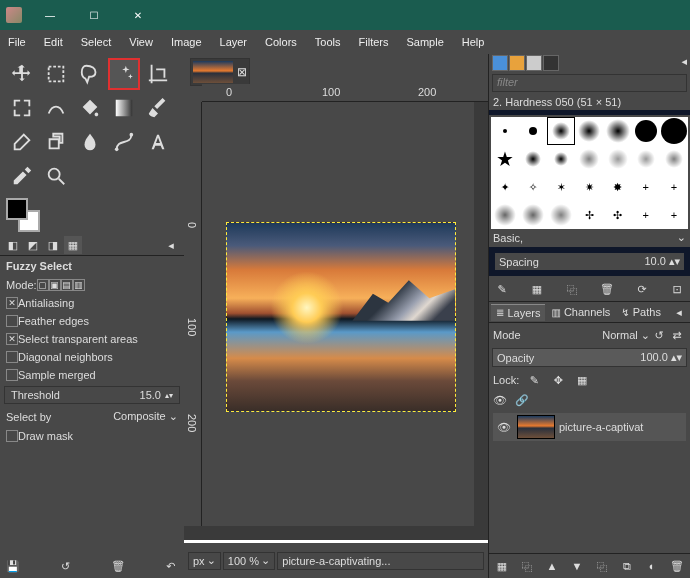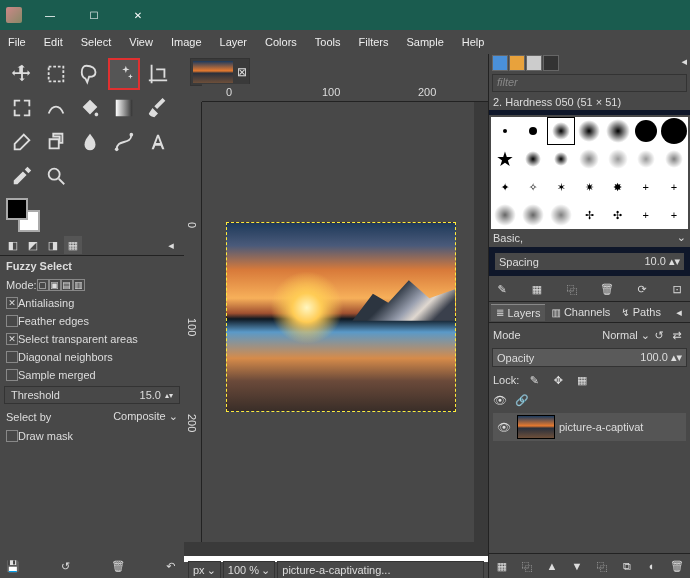--- a/index.html
+++ b/index.html
@@ -49,21 +49,21 @@
 .img{position:absolute;left:24px;top:120px;width:230px;height:190px;
   border:1px dashed #ffeb3b;
   background:
     radial-gradient(circle at 35% 45%,#fff6c0 0%,#ffcc55 8%,transparent 20%),
     linear-gradient(180deg,#1f3a5a 0%,#4a5a7a 12%,#d87a3a 25%,#f7b05a 40%,#a05030 48%,#0e1822 51%,#5a99c8 58%,#d68b4a 72%,#6b4a3a 84%,#3a2e28 100%);
 }
 .img::after{content:"";position:absolute;left:55%;top:28%;width:45%;height:24%;
   background:linear-gradient(135deg,#2c3540 40%,#9aa0b0 60%,#e0d8d0 70%,#3a404c 85%);
   clip-path:polygon(0 100%,20% 40%,35% 60%,55% 10%,75% 50%,100% 30%,100% 100%)}
 .vsb{width:14px;background:#3a3a3a}
-.statusbar{height:22px;display:flex;align-items:center;padding:0 4px;gap:2px;border-top:6px solid #ffffff;font-size:10px}
+.statusbar{height:38px;display:flex;align-items:center;padding:0 4px;gap:2px;border-top:3px solid #ffffff;font-size:10px}
 .sb-seg{padding:0 4px;display:flex;align-items:center;gap:2px;border:1px solid #333;height:18px}
 .rightcol{width:202px;background:#484848;display:flex;flex-direction:column;border-left:1px solid #222}
 .r-tabs{height:18px;display:flex;gap:1px;padding:1px 3px;justify-content:space-between}
 .r-tab{width:16px;height:16px;border:1px solid #666}
 .r-tab.c1{background:#4a90d9}.r-tab.c2{background:#e8a23c}.r-tab.c3{background:#ccc}.r-tab.c4{background:#333}
 .r-menu{font-size:11px}
 .filter-row{height:18px;border:1px solid #333;margin:2px 3px;padding:1px 4px;font-style:italic;color:#888}
 .brush-label{padding:2px 4px;border-bottom:5px solid #0f172a}
 .brush-grid{background:#fff;height:112px;margin:2px 2px 0 2px;display:grid;grid-template-columns:repeat(7,1fr);grid-auto-rows:28px;gap:0;overflow:hidden}
 .brush{display:flex;align-items:center;justify-content:center}

